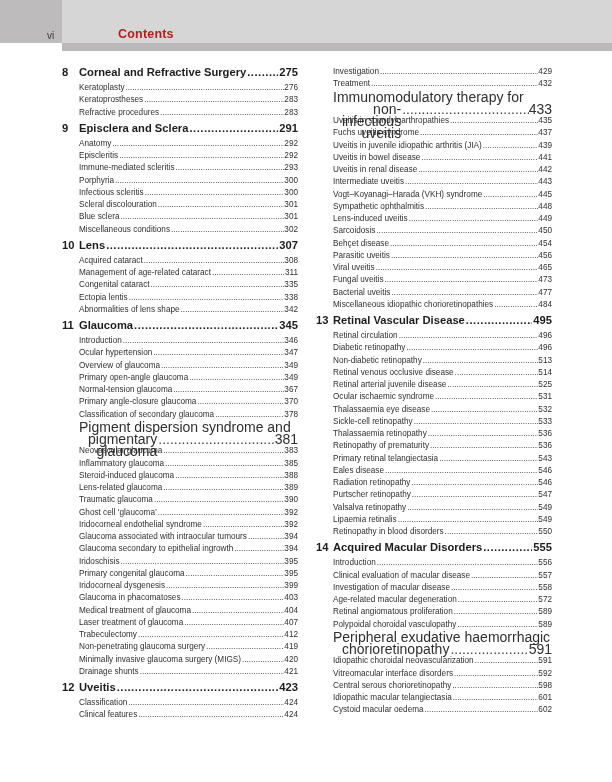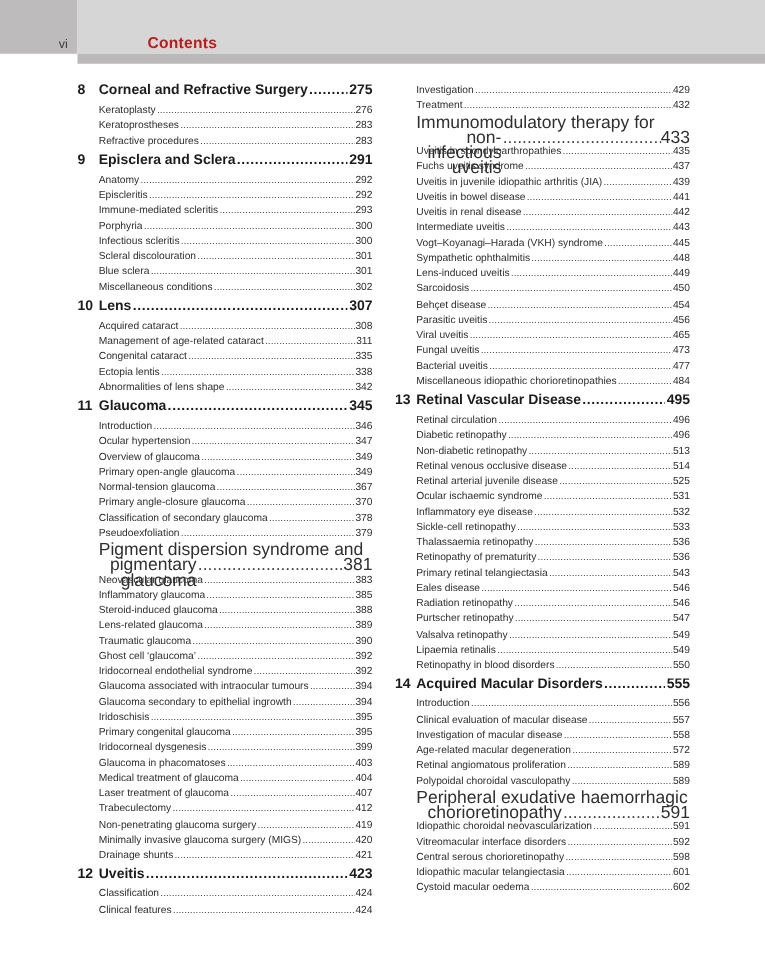--- a/index.html
+++ b/index.html
@@ -193,25 +193,20 @@
     <div class="entry">
       <span class="ttl">Primary angle-closure glaucoma</span>
       <span class="dots"></span>
       <span class="pg">370</span>
     </div>
     <div class="entry">
       <span class="ttl">Classification of secondary glaucoma</span>
       <span class="dots"></span>
       <span class="pg">378</span>
     </div>
-    <div class="entry">
-      <span class="ttl">Pseudoexfoliation</span>
-      <span class="dots"></span>
-      <span class="pg">379</span>
-    </div>
     <div class="entry-2l">
       <div class="first">Pigment dispersion syndrome and</div>
       <div class="second">
         <span class="ttl">pigmentary glaucoma</span>
         <span class="dots"></span>
         <span class="pg">381</span>
       </div>
     </div>
     <div class="entry">
       <span class="ttl">Neovascular glaucoma</span>
@@ -454,21 +449,21 @@
       <span class="ttl">Retinal arterial juvenile disease</span>
       <span class="dots"></span>
       <span class="pg">525</span>
     </div>
     <div class="entry">
       <span class="ttl">Ocular ischaemic syndrome</span>
       <span class="dots"></span>
       <span class="pg">531</span>
     </div>
     <div class="entry">
-      <span class="ttl">Inflammatory eye disease</span>
+      <span class="ttl">Thalassaemia eye disease</span>
       <span class="dots"></span>
       <span class="pg">532</span>
     </div>
     <div class="entry">
       <span class="ttl">Sickle-cell retinopathy</span>
       <span class="dots"></span>
       <span class="pg">533</span>
     </div>
     <div class="entry">
       <span class="ttl">Thalassaemia retinopathy</span>

